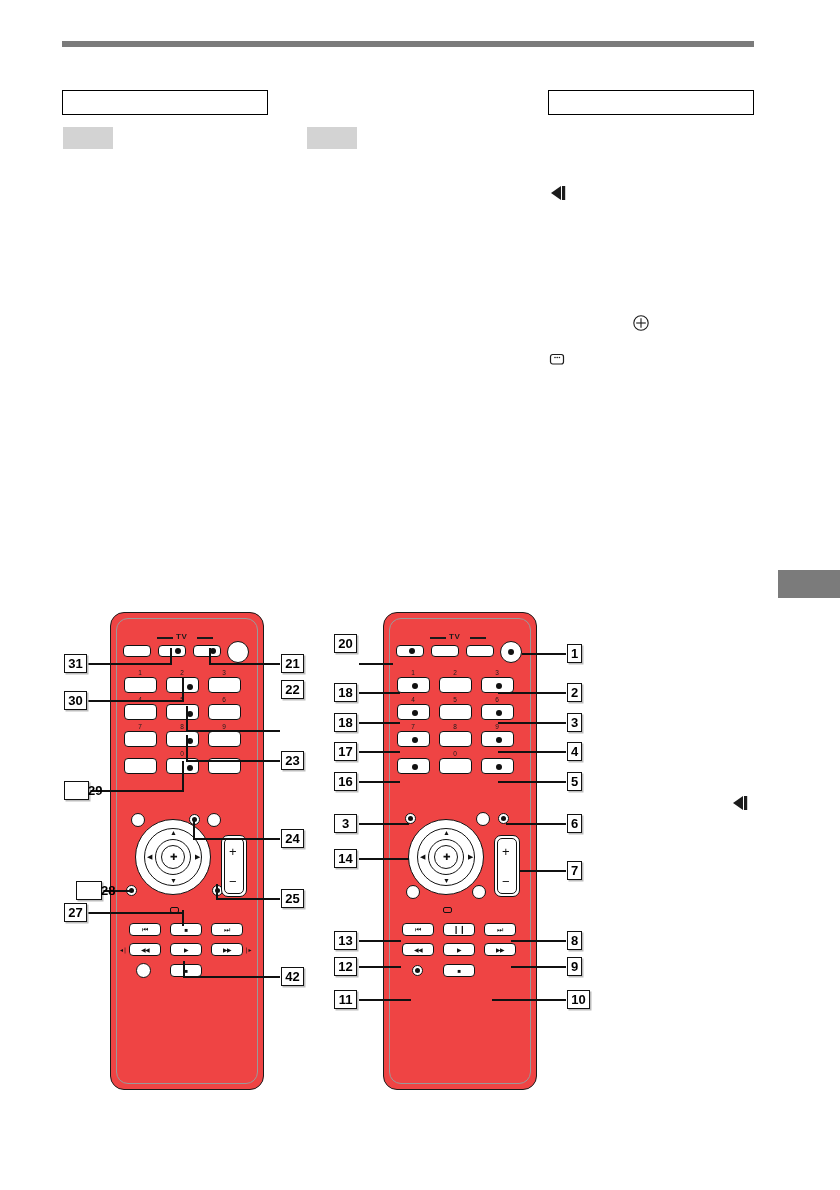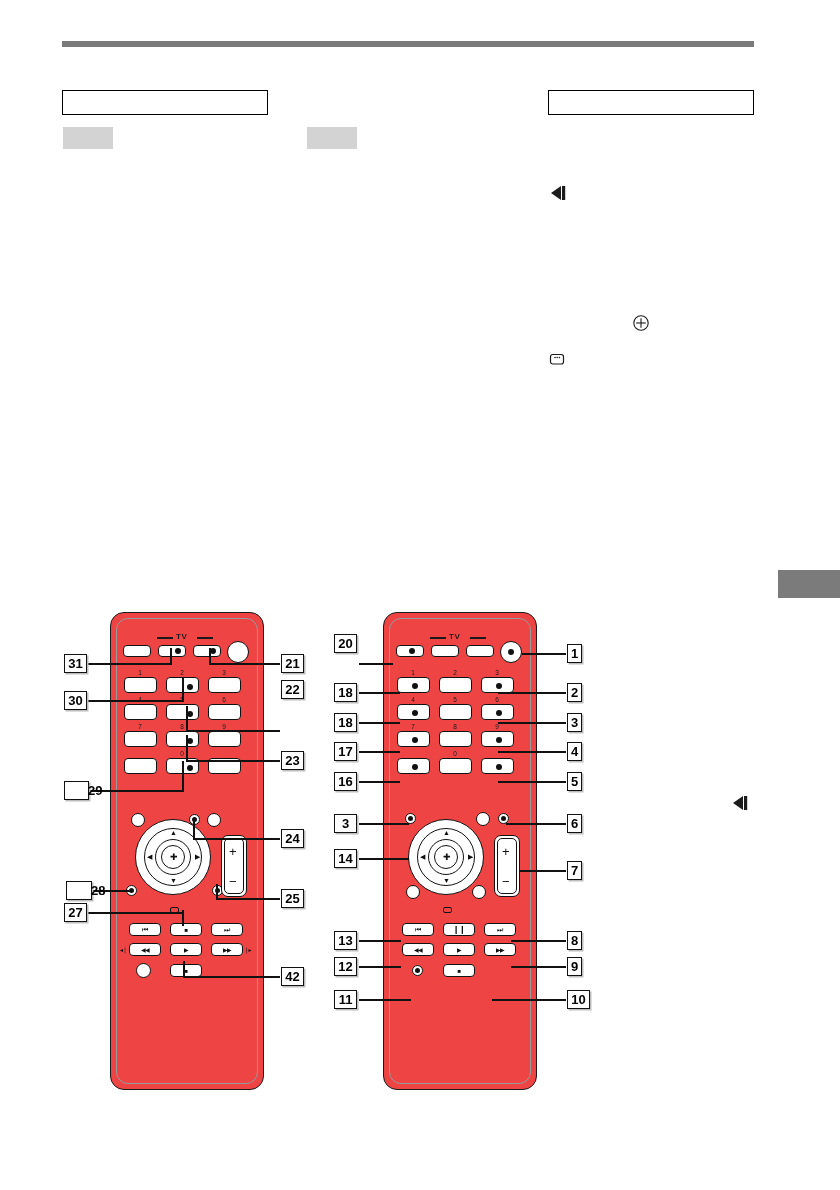--- a/index.html
+++ b/index.html
@@ -420,21 +420,21 @@
 <div class="abs lead-h" style="left:498px;top:781px;width:68px;"></div>
 <div class="abs lead-h" style="left:506px;top:823px;width:60px;"></div>
 <div class="abs lead-h" style="left:520px;top:870px;width:46px;"></div>
 <div class="abs lead-h" style="left:511px;top:940px;width:55px;"></div>
 <div class="abs lead-h" style="left:511px;top:966px;width:55px;"></div>
 <div class="abs lead-h" style="left:492px;top:999px;width:74px;"></div>
 
 <div class="abs callout w2" style="left:64px;top:654px;">31</div>
 <div class="abs callout w2" style="left:64px;top:691px;">30</div>
 <div class="abs callout w2" style="left:64px;top:781px;padding-left:23px;">29</div>
-<div class="abs callout w2" style="left:66px;top:881px;padding-left:24px;">28</div>
+<div class="abs callout w2" style="left:76px;top:881px;padding-left:24px;">28</div>
 <div class="abs callout w2" style="left:64px;top:903px;">27</div>
 
 <div class="abs callout w2" style="left:281px;top:654px;">21</div>
 <div class="abs callout w2" style="left:281px;top:680px;">22</div>
 <div class="abs callout w2" style="left:281px;top:751px;">23</div>
 <div class="abs callout w2" style="left:281px;top:829px;">24</div>
 <div class="abs callout w2" style="left:281px;top:889px;">25</div>
 <div class="abs callout w2" style="left:281px;top:967px;">42</div>
 
 <div class="abs callout w2" style="left:334px;top:634px;">20</div>

